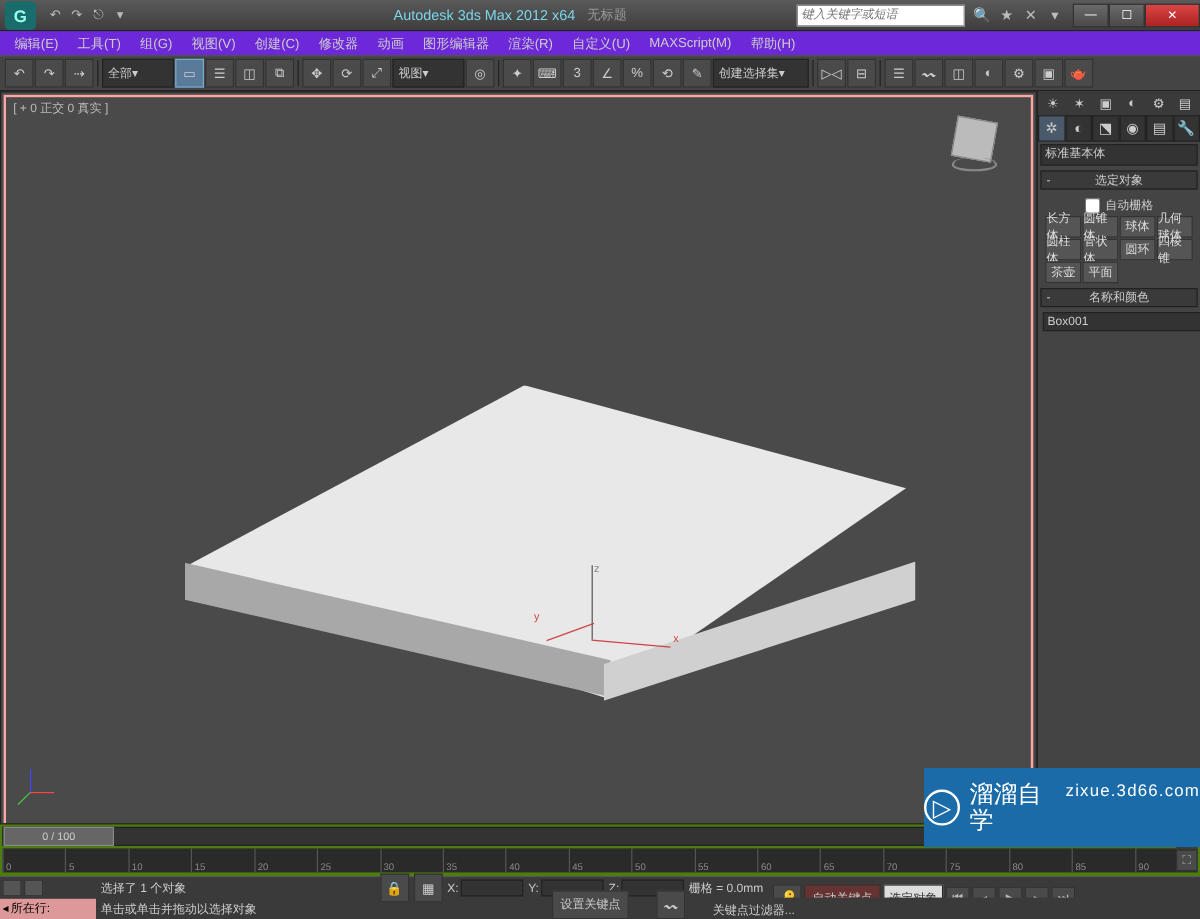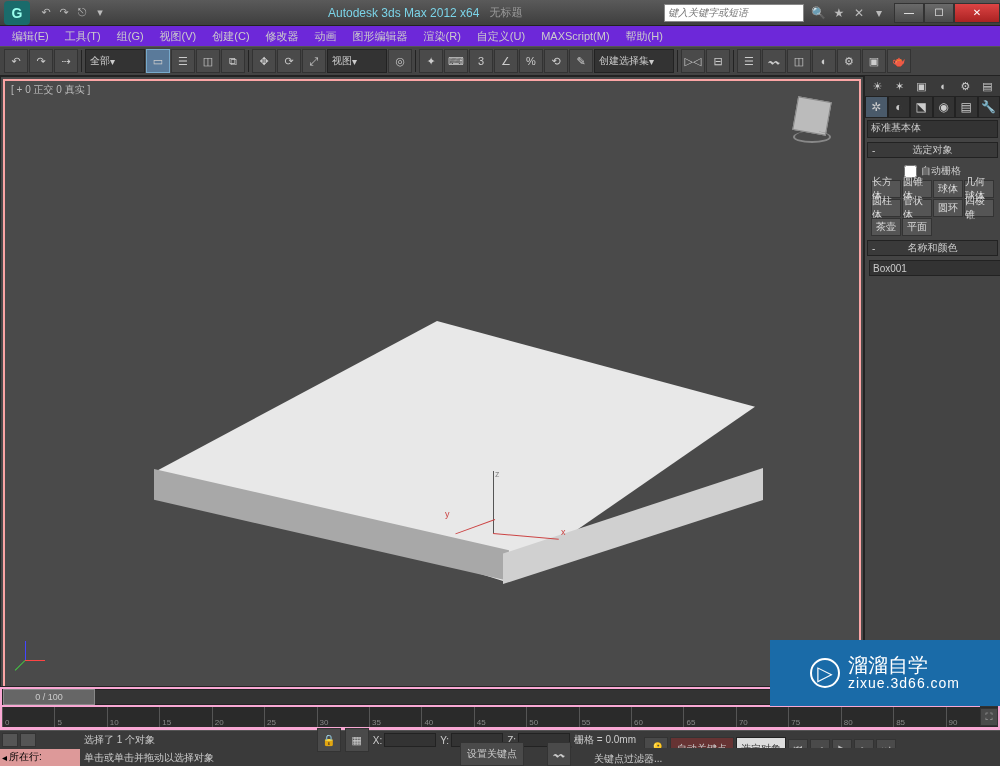--- a/index.html
+++ b/index.html
@@ -72,42 +72,42 @@
 .rollout-hdr{ background:#3a3a3a; border:1px solid #222; height:16px; display:flex; align-items:center; padding:0 4px; margin:2px; font-size:10px; justify-content:center; position:relative;}
 .rollout-hdr .minus{ position:absolute; left:4px;}
 .rollout-body{ padding:2px 4px;}
 .checkbox-row{ display:flex; align-items:center; justify-content:center; height:18px; gap:4px;}
 .btn-grid{ display:grid; grid-template-columns:1fr 1fr 1fr 1fr; gap:1px; padding:0 2px;}
 .obj-btn{ height:18px; background:#555; border:1px solid #333; display:flex; align-items:center; justify-content:center; font-size:10px; color:#ddd;}
 .name-row{ display:flex; padding:2px 4px; gap:2px; align-items:center;}
 .name-input{ flex:1; height:16px; background:#333; border:1px solid #222; color:#ccc; padding:0 3px; font-size:10px;}
 
 
-.timeline{ position:absolute; bottom:36px; left:0; right:0; height:44px; background:#f9a8d4; border-top:1px solid #222;}
+.timeline{ position:absolute; bottom:36px; left:0; right:0; height:44px; background:#4d7c0f; border-top:1px solid #222;}
 .slider-track{ height:16px; background:#333; border:1px solid #222; margin:2px; position:relative;}
 .slider-thumb{ position:absolute; left:0; top:-1px; height:16px; width:92px; background:#666; border:1px solid #888; font-size:9px; color:#ccc; display:flex; align-items:center; justify-content:center;}
 .ruler{ height:20px; background:#2a2a2a; position:relative; margin:0 2px; display:flex;}
 .ruler .tick{ flex:1; border-left:1px solid #555; font-size:8px; color:#888; padding-left:2px; display:flex; align-items:flex-end;}
 
 
 .statusbar{ position:absolute; bottom:0; left:0; right:0; height:36px; background:#3a3a3a; border-top:1px solid #555; display:flex; font-size:10px; color:#ccc;}
 .status-left{ width:80px; display:flex; flex-direction:column;}
 .status-left .row{ height:18px; display:flex; align-items:center; padding:0 2px; gap:2px;}
 .sbtn{ width:16px; height:14px; background:#555; border:1px solid #333;}
 .status-mid{ flex:1; display:flex; flex-direction:column;}
 .status-mid .row{ height:18px; display:flex; align-items:center; gap:4px; padding:0 4px;}
 .coord{ display:flex; align-items:center; gap:2px;}
 .coord input{ width:52px; height:14px; background:#333; border:1px solid #222; color:#aaa; font-size:9px; padding:0 2px;}
 .status-right{ width:360px; display:flex; align-items:center; gap:2px; padding:0 4px;}
 .playbtn{ width:20px; height:20px; background:#4a4a4a; border:1px solid #333; display:flex; align-items:center; justify-content:center; color:#bbb; font-size:10px;}
 
 
 .watermark{ position:absolute; right:0; bottom:60px; width:230px; height:66px; background:#1a6ba8; display:flex; align-items:center; justify-content:center; color:#fff; font-size:20px; gap:8px;}
 .watermark .play{ width:30px; height:30px; border:2px solid #fff; border-radius:50%; display:flex; align-items:center; justify-content:center;}
-.watermark .txt{ display:flex; flex-direction:column; line-height:1.1;}
+.watermark .txt{ display:flex; line-height:1.1;}
 .watermark .txt .sub{ font-size:14px; letter-spacing:1px;}
 
 .ctrl-icons{ position:absolute; right:2px; bottom:40px; display:flex; flex-direction:column; gap:1px;}
 .ctrl-icons span{ width:18px; height:18px; background:#4a4a4a; border:1px solid #333; display:flex; align-items:center; justify-content:center; font-size:10px; color:#aaa;}
 </style>
 </head>
 <body>
 
 <div class="titlebar">
   <div class="logo">G</div>

